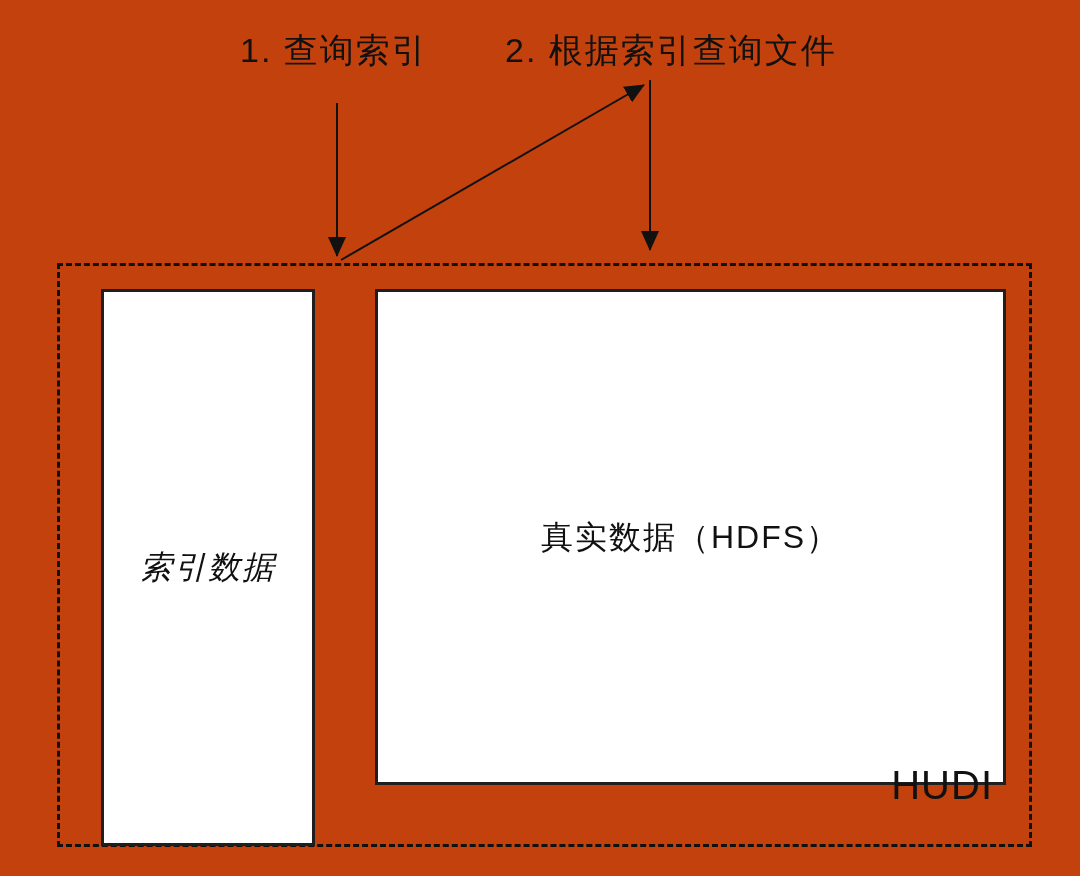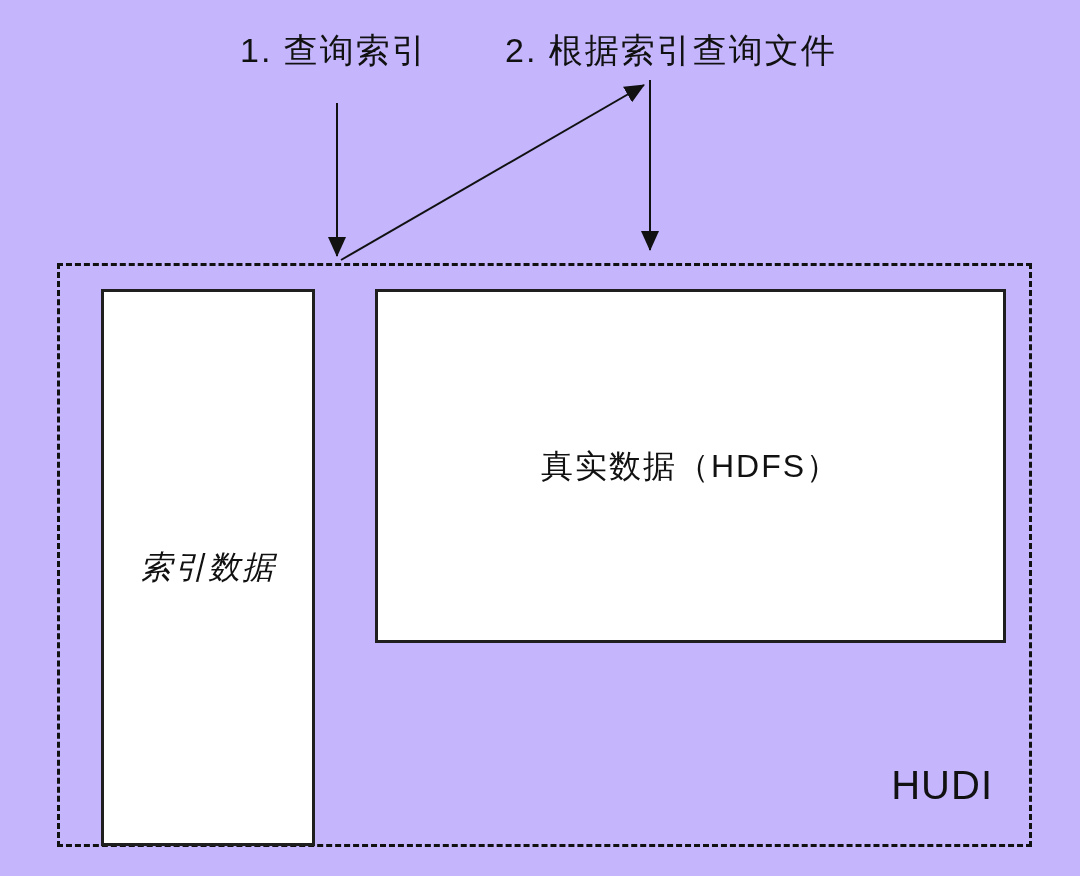--- a/index.html
+++ b/index.html
@@ -4,21 +4,21 @@
 <style>
   html, body {
     margin: 0;
     padding: 0;
     background: #ffffff;
   }
   .canvas {
     position: relative;
     width: 1080px;
     height: 876px;
-    background: #c4b5fd;
+    background: #c2410c;
     font-family: "Liberation Sans", "DejaVu Sans", sans-serif;
     color: #111111;
     overflow: hidden;
   }
   .annotation {
     position: absolute;
     top: 28px;
     font-size: 34px;
     letter-spacing: 2px;
     white-space: nowrap;
@@ -64,21 +64,21 @@
     left: 41px;
     top: 23px;
     width: 214px;
     height: 557px;
     font-style: italic;
   }
   .data-box {
     left: 315px;
     top: 23px;
     width: 631px;
-    height: 354px;
+    height: 496px;
   }
   .hudi-label {
     position: absolute;
     right: 36px;
     bottom: 36px;
     font-size: 40px;
     letter-spacing: 1px;
     color: #111111;
   }
 </style>

